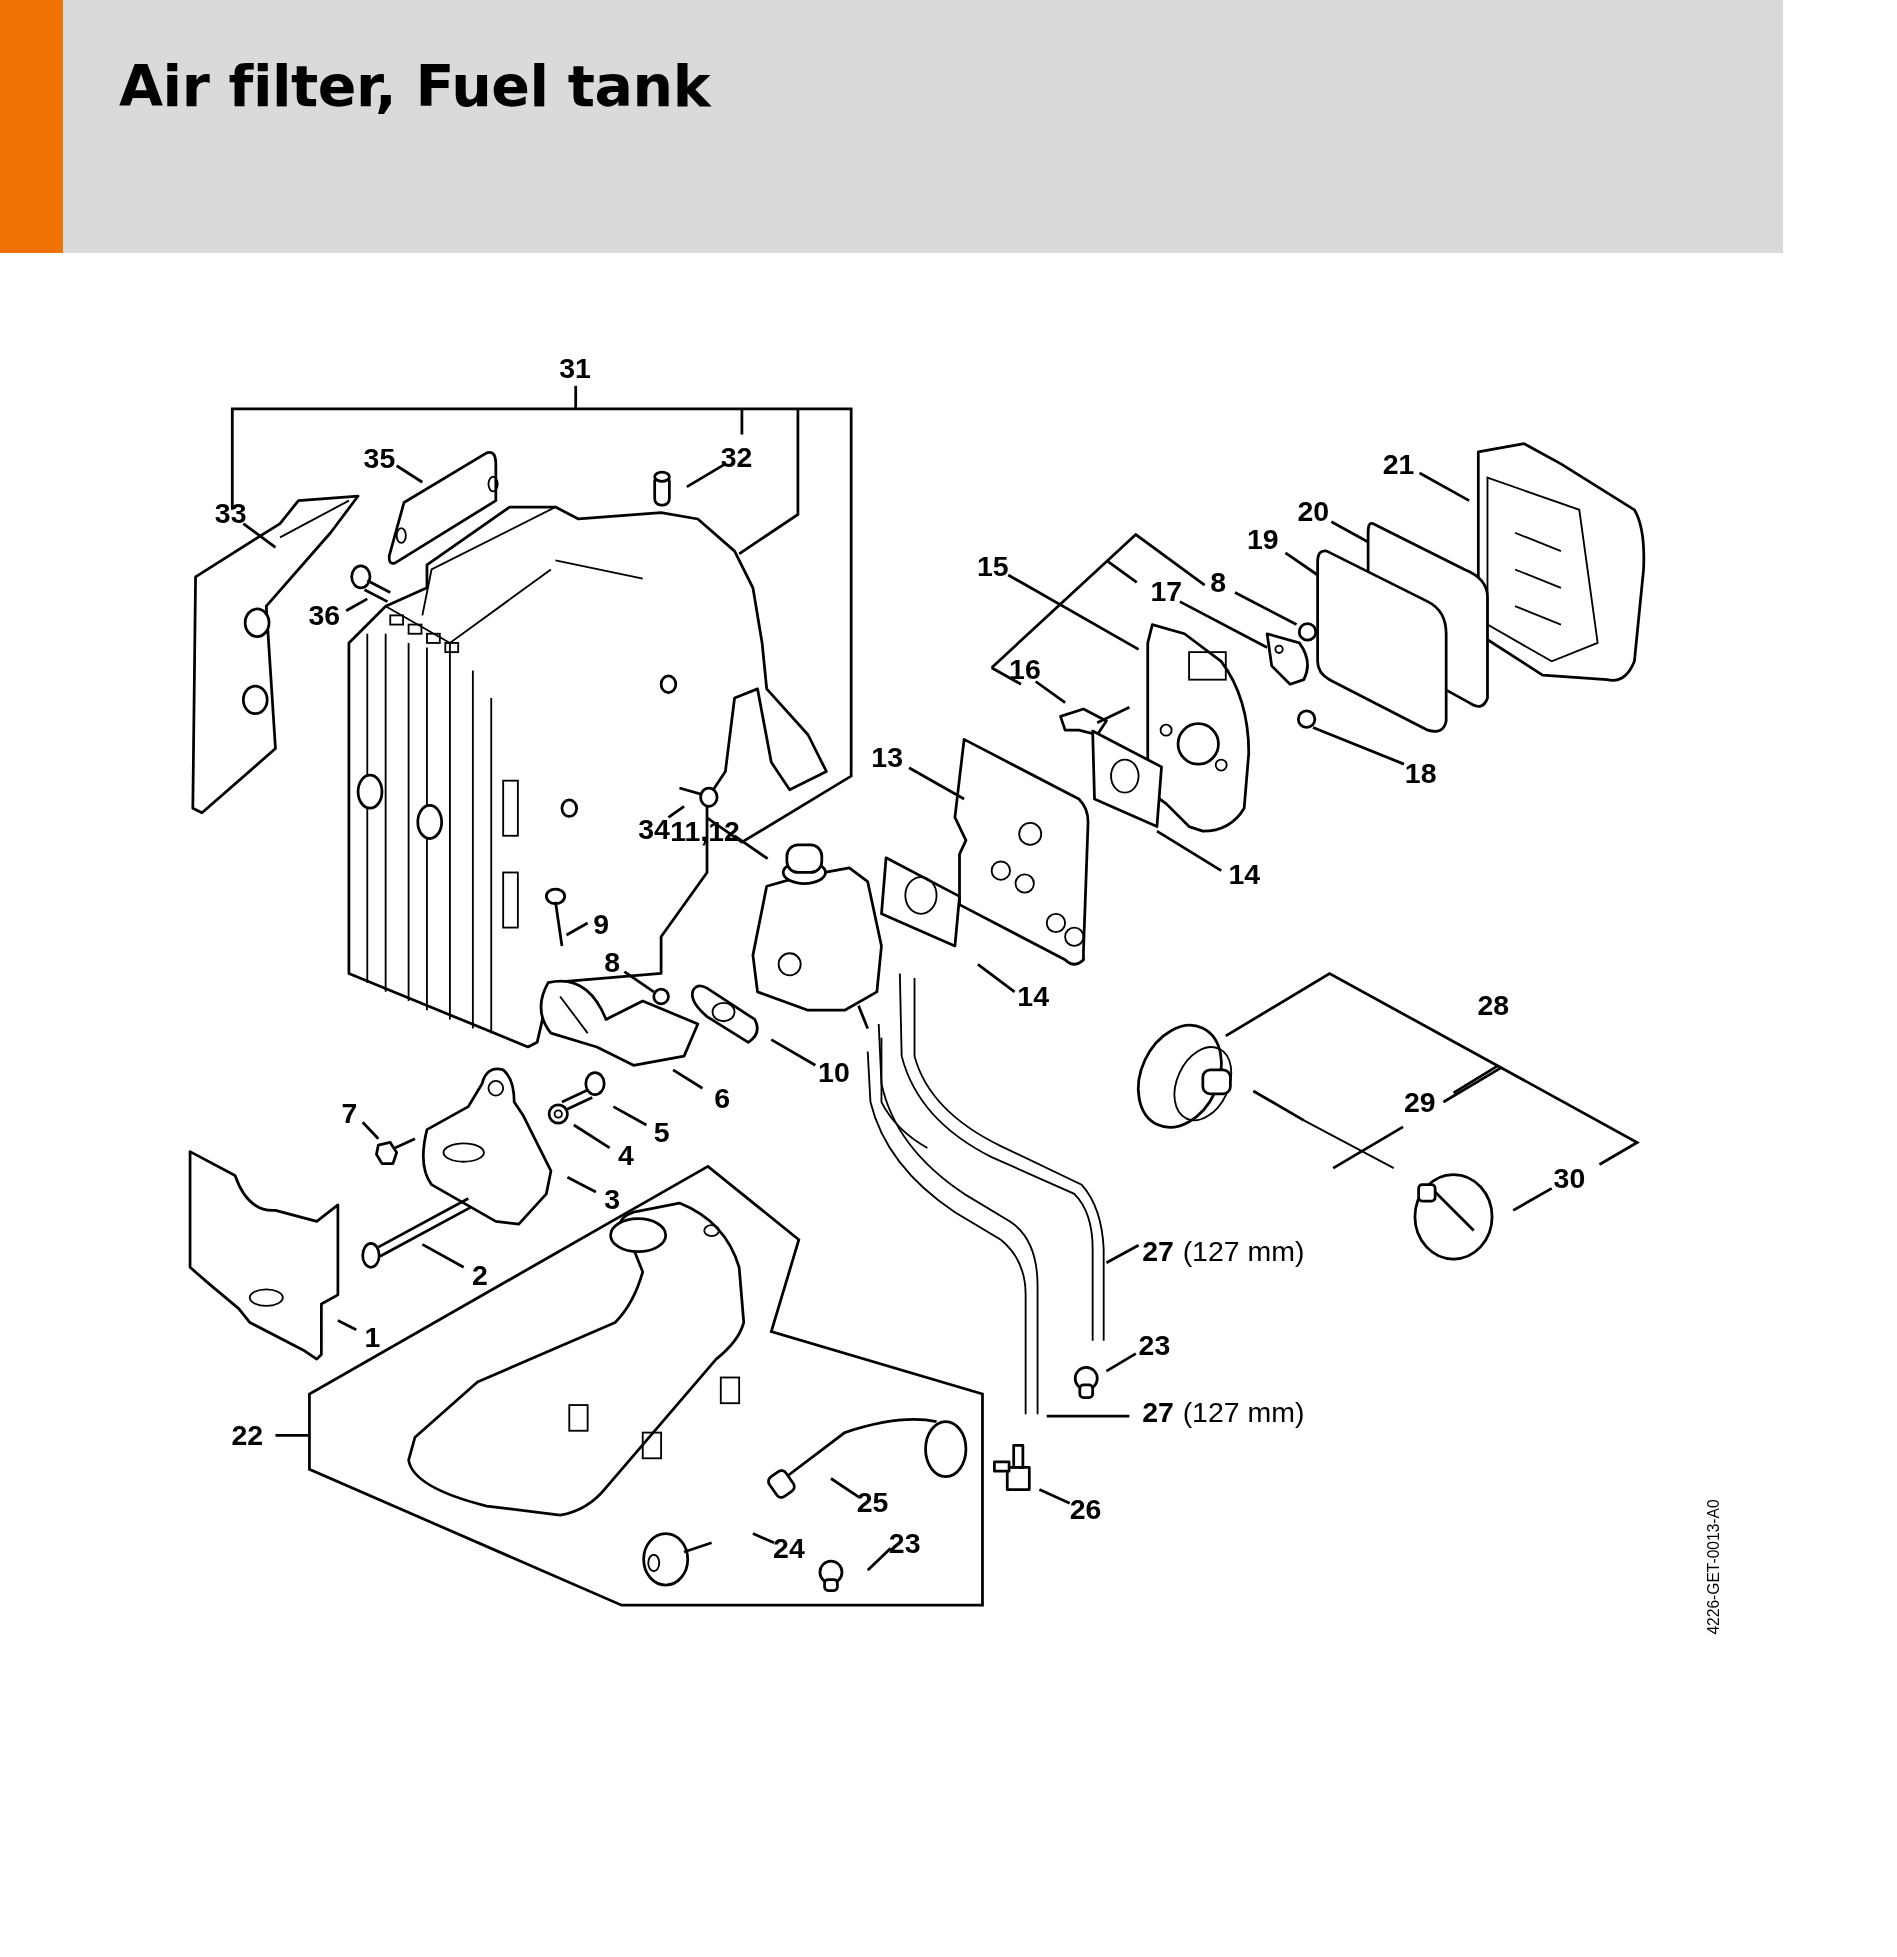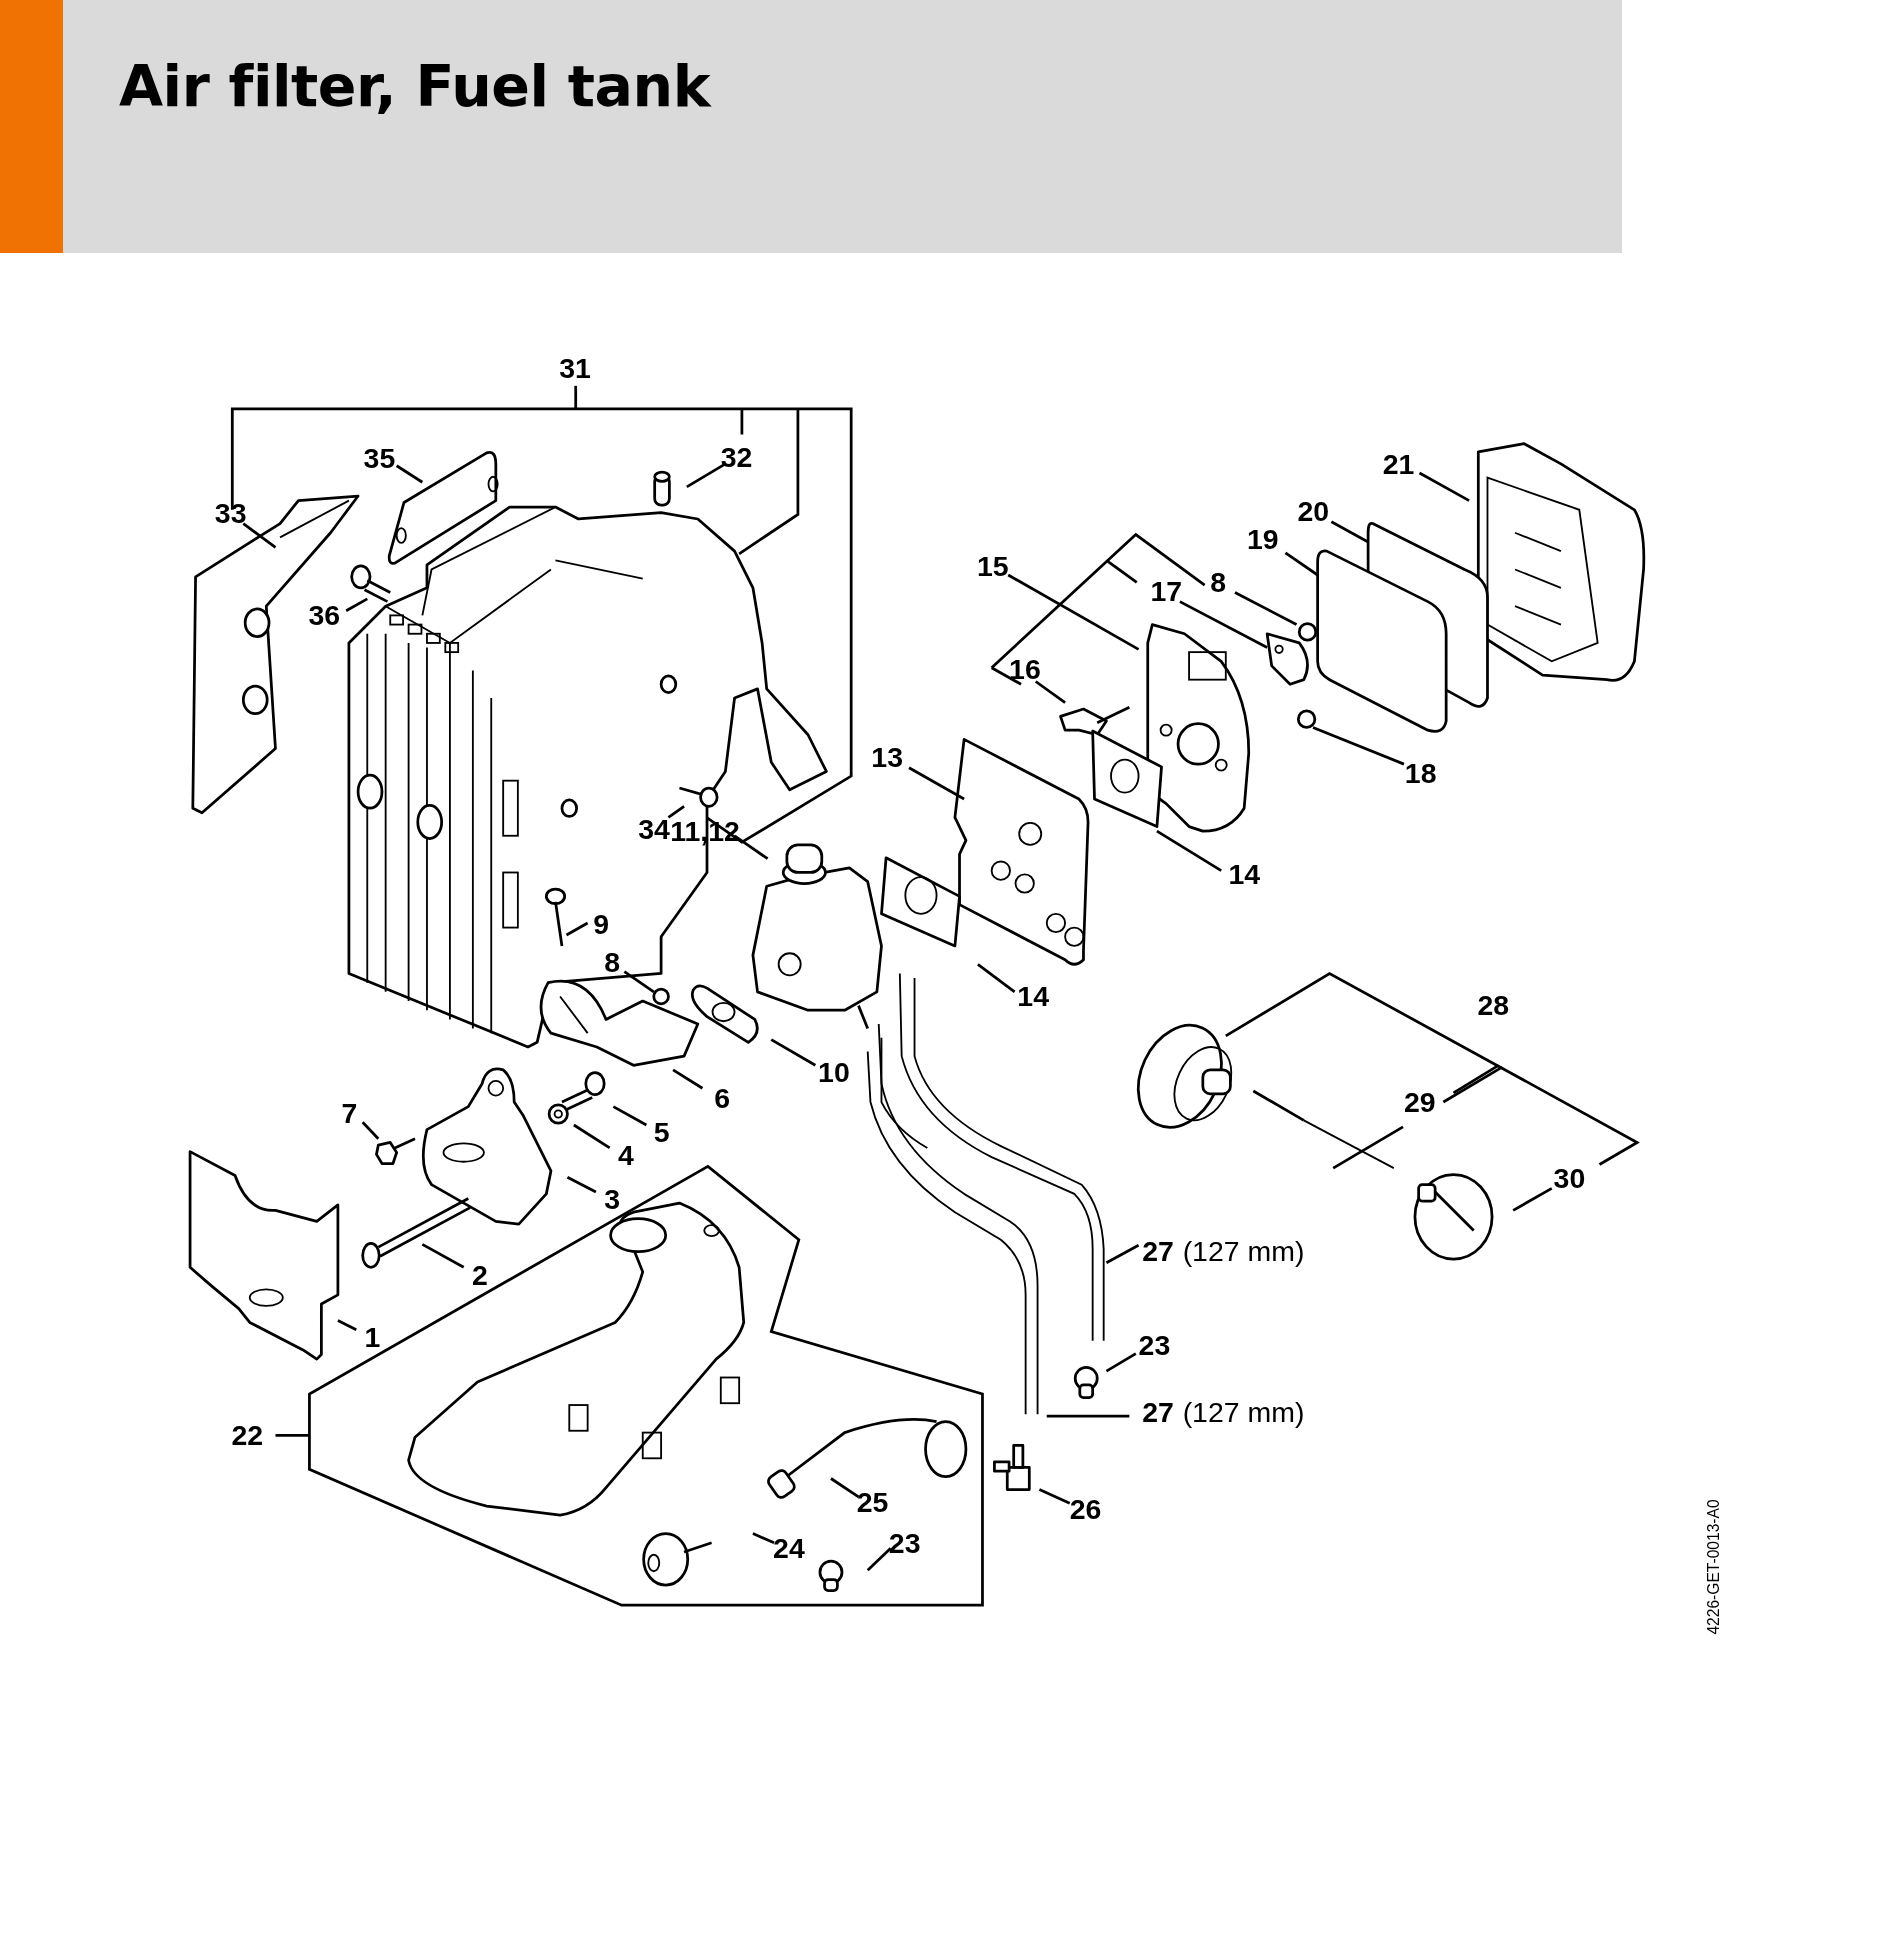--- a/index.html
+++ b/index.html
@@ -1,17 +1,17 @@
 <!DOCTYPE html>
 <html style="font-size:14.7px"><head>
 <meta charset="utf-8">
 <style>
   html, body { margin:0; padding:0; background:#ffffff; }
   body { width:1897px; height:1958px; position:relative; overflow:hidden; font-family:"Liberation Sans", sans-serif; }
-  .header { position:absolute; left:0; top:0; width:1622px; height:253px; background:#d9dad9; }
+  .header { position:absolute; left:0; top:0; width:1783px; height:253px; background:#d9dad9; }
   .accent { position:absolute; left:0; top:0; width:63px; height:253px; background:#ef7203; }
   .title { position:absolute; left:119px; top:53px; font-family:"DejaVu Sans", sans-serif; font-weight:bold; font-size:57px; color:#000; letter-spacing:-0.5px; }
   svg.diagram { position:absolute; left:0; top:0; width:1897px; height:1958px; }
   .lbl { font-family:"Liberation Sans", sans-serif; font-weight:bold; font-size:31px; fill:#000; }
   .lblr { font-family:"Liberation Sans", sans-serif; font-weight:normal; font-size:31px; fill:#000; }
   .ln { stroke:#000; stroke-width:3; fill:none; }
   .pt { stroke:#000; stroke-width:3; fill:#fff; stroke-linejoin:round; }
   .pt2 { stroke:#000; stroke-width:2; fill:none; }
   .code { font-family:"Liberation Sans", sans-serif; font-size:17px; fill:#000; }
 </style>

